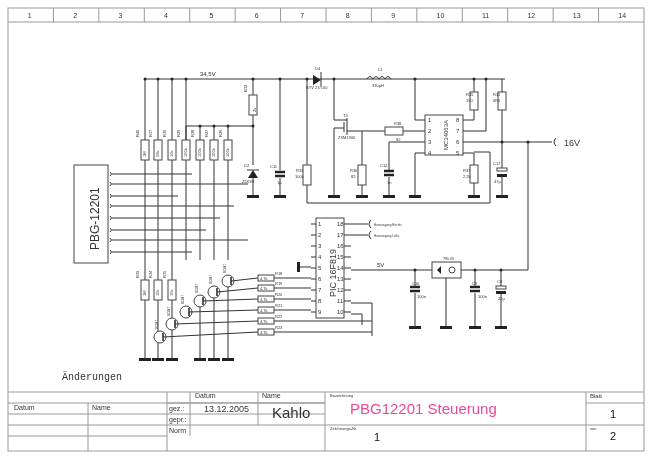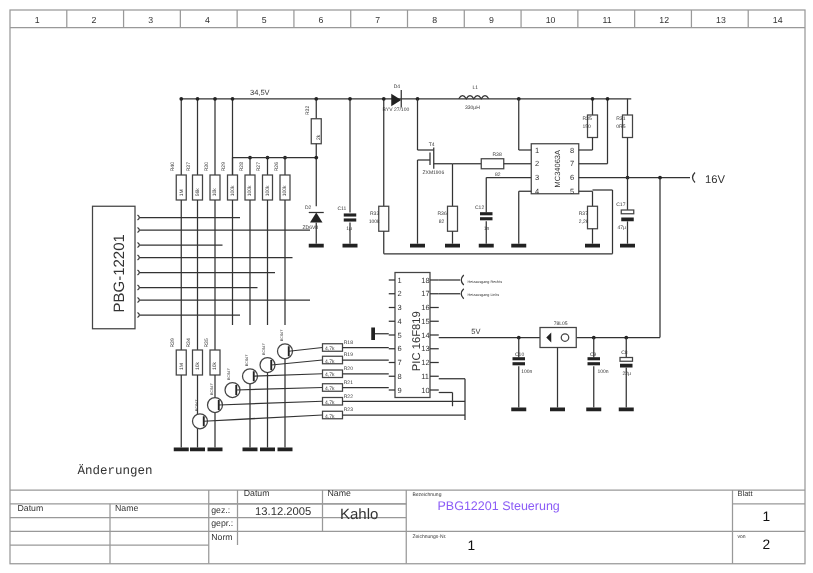--- a/index.html
+++ b/index.html
@@ -499,21 +499,21 @@
 
 <div class="tb" style="left:62px;top:372px;font-size:10px;font-family:Liberation Mono, monospace;">Änderungen</div>
 <div class="tb" style="left:14px;top:404px;font-size:7px;">Datum</div>
 <div class="tb" style="left:92px;top:404px;font-size:7px;">Name</div>
 <div class="tb" style="left:195px;top:392px;font-size:7px;">Datum</div>
 <div class="tb" style="left:262px;top:392px;font-size:7px;">Name</div>
 <div class="tb" style="left:169px;top:405px;font-size:7px;">gez.:</div>
 <div class="tb" style="left:169px;top:416px;font-size:7px;">gepr.:</div>
 <div class="tb" style="left:169px;top:427px;font-size:7px;">Norm</div>
 <div class="tb" style="left:204px;top:404px;font-size:9px;">13.12.2005</div>
-<div class="tb" style="left:272px;top:404px;font-size:12px;">Kahlo</div>
+<div class="tb" style="left:272px;top:404px;font-size:15px;">Kahlo</div>
 <div class="tb" style="left:330px;top:393px;font-size:4px;">Bezeichnung</div>
-<div class="tb" style="left:350px;top:400px;font-size:10px;color:#8b5cf6;">PBG12201 Steuerung</div>
+<div class="tb" style="left:350px;top:400px;font-size:15px;color:#ec4899;">PBG12201 Steuerung</div>
 <div class="tb" style="left:330px;top:426px;font-size:4px;">Zeichnungs-Nr.</div>
 <div class="tb" style="left:374px;top:431px;font-size:11px;color:#111;">1</div>
 <div class="tb" style="left:590px;top:393px;font-size:6px;">Blatt</div>
 <div class="tb" style="left:610px;top:408px;font-size:11px;color:#111;">1</div>
 <div class="tb" style="left:590px;top:426px;font-size:4px;">von</div>
 <div class="tb" style="left:610px;top:430px;font-size:11px;color:#111;">2</div>
 
 </body></html>

